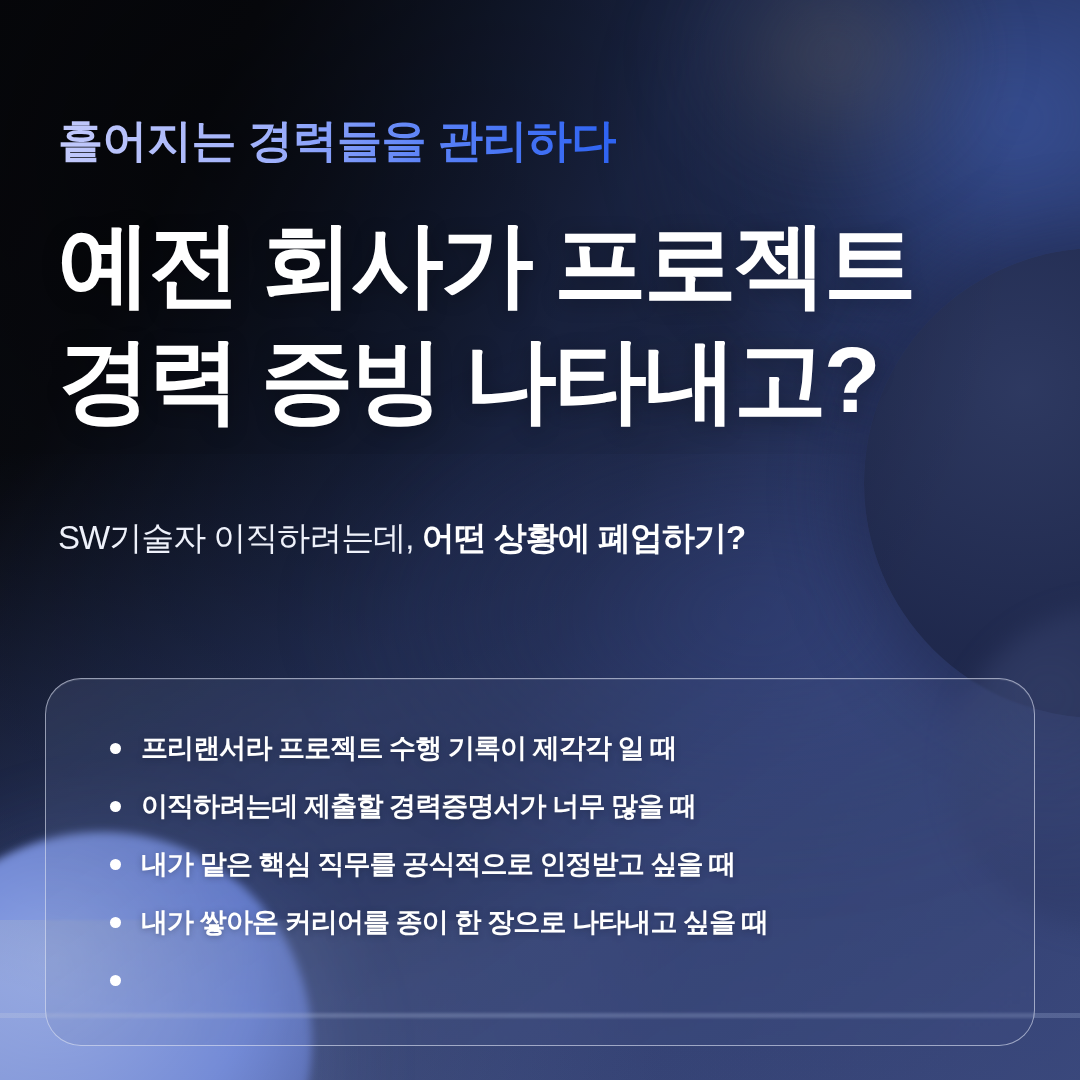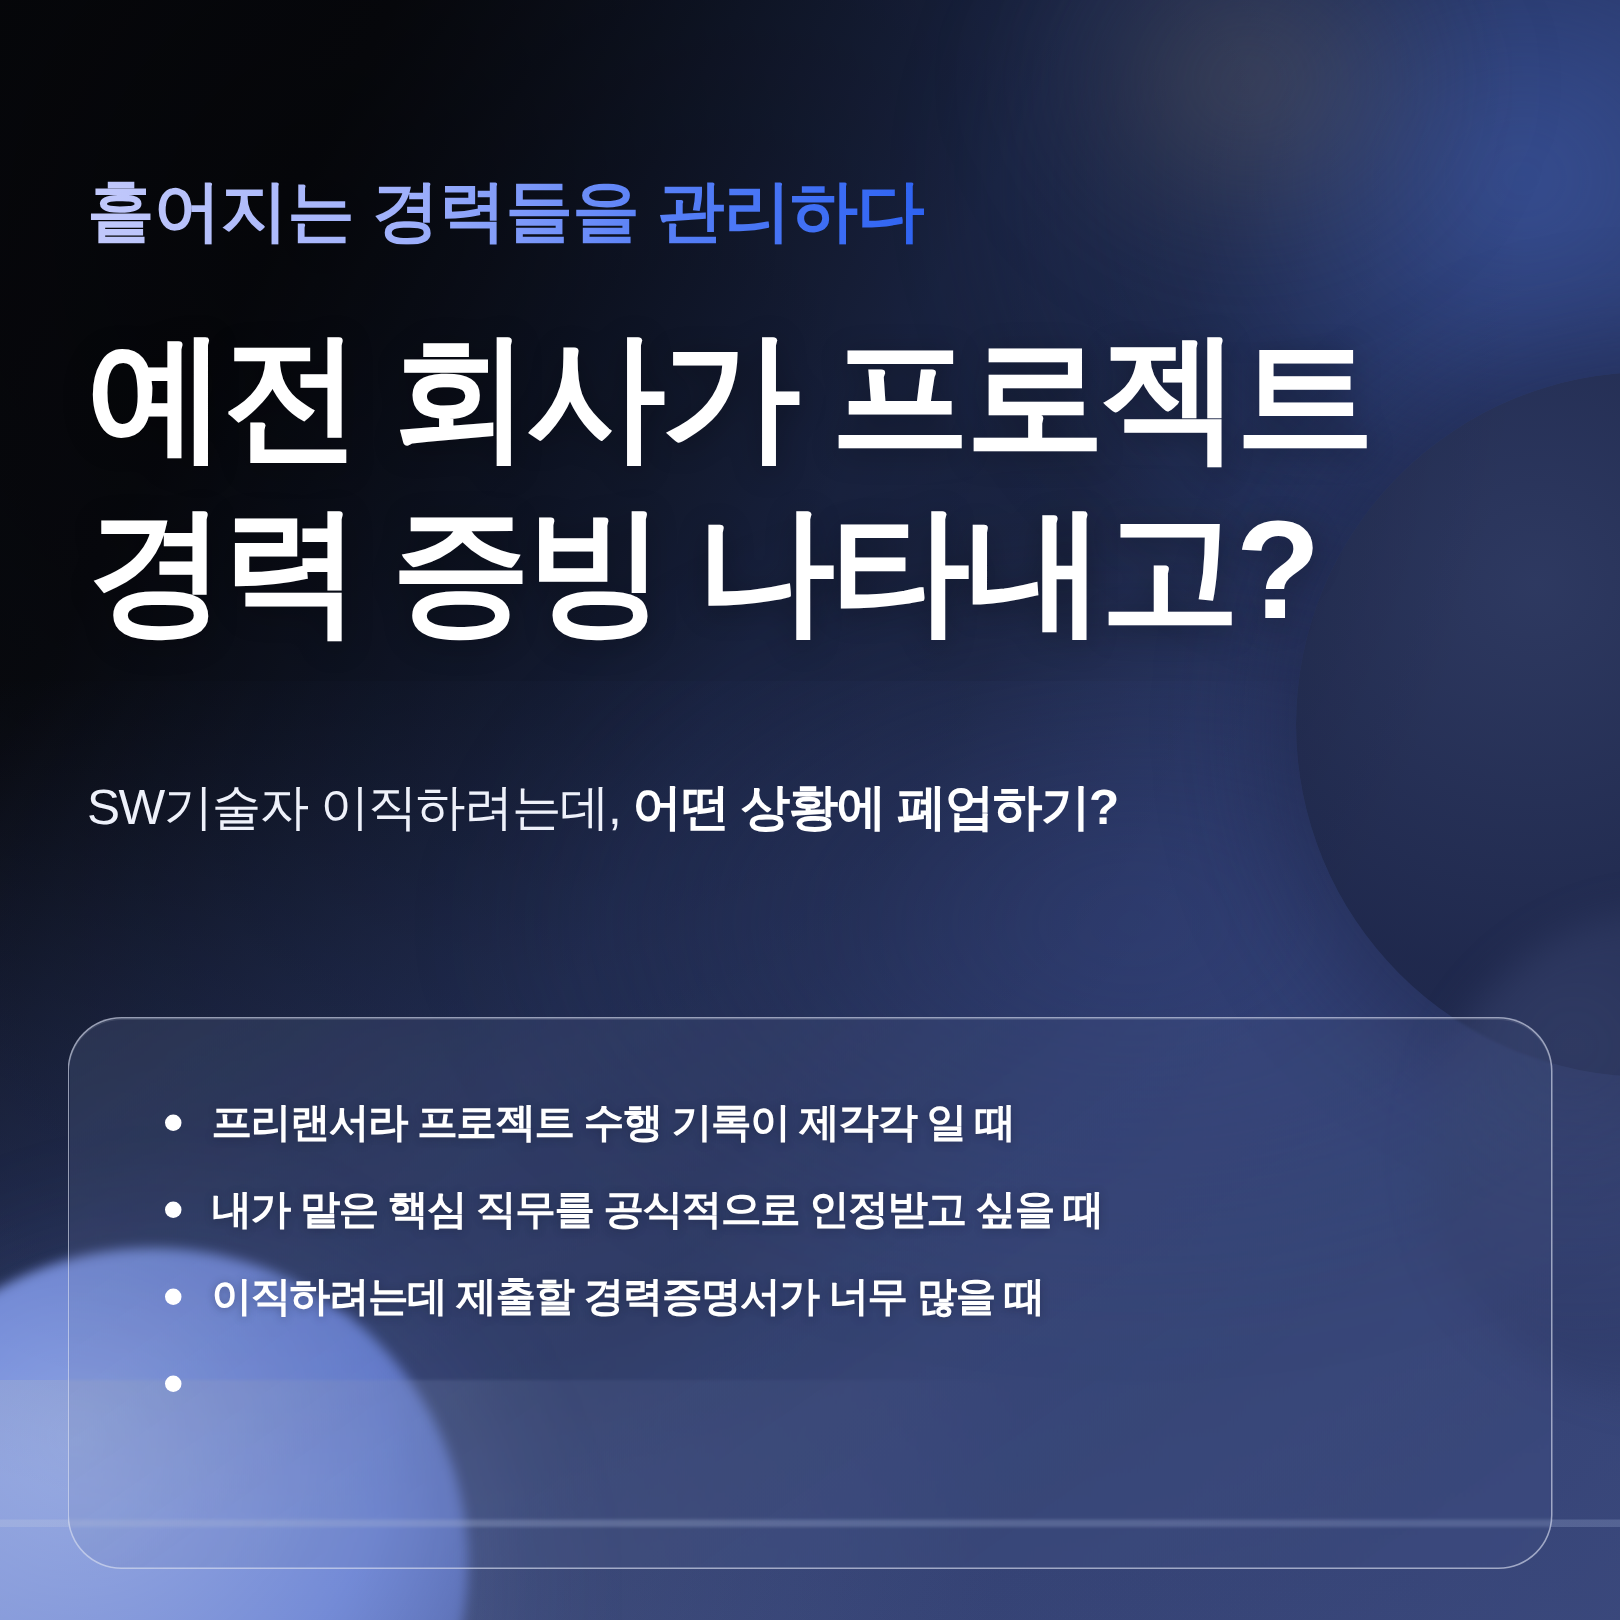--- a/index.html
+++ b/index.html
@@ -242,25 +242,29 @@
     </div>
 
     <div class="card">
       <ul class="bullet-list">
         <li class="bullet-item">
           <span class="bullet-dot"></span>
           <span class="bullet-text">프리랜서라 프로젝트 수행 기록이 제각각 일 때</span>
         </li>
         <li class="bullet-item">
           <span class="bullet-dot"></span>
+          <span class="bullet-text">이직하려는데 제출할 경력증명서가 너무 많을 때</span>
+        </li>
+        <li class="bullet-item">
+          <span class="bullet-dot"></span>
           <span class="bullet-text">내가 맡은 핵심 직무를 공식적으로 인정받고 싶을 때</span>
         </li>
         <li class="bullet-item">
           <span class="bullet-dot"></span>
-          <span class="bullet-text">이직하려는데 제출할 경력증명서가 너무 많을 때</span>
+          <span class="bullet-text">내가 쌓아온 커리어를 종이 한 장으로 나타내고 싶을 때</span>
         </li>
         <li class="bullet-item">
           <span class="bullet-dot"></span>
         </li>
       </ul>
     </div>
 
   </div>
 </div>
 

